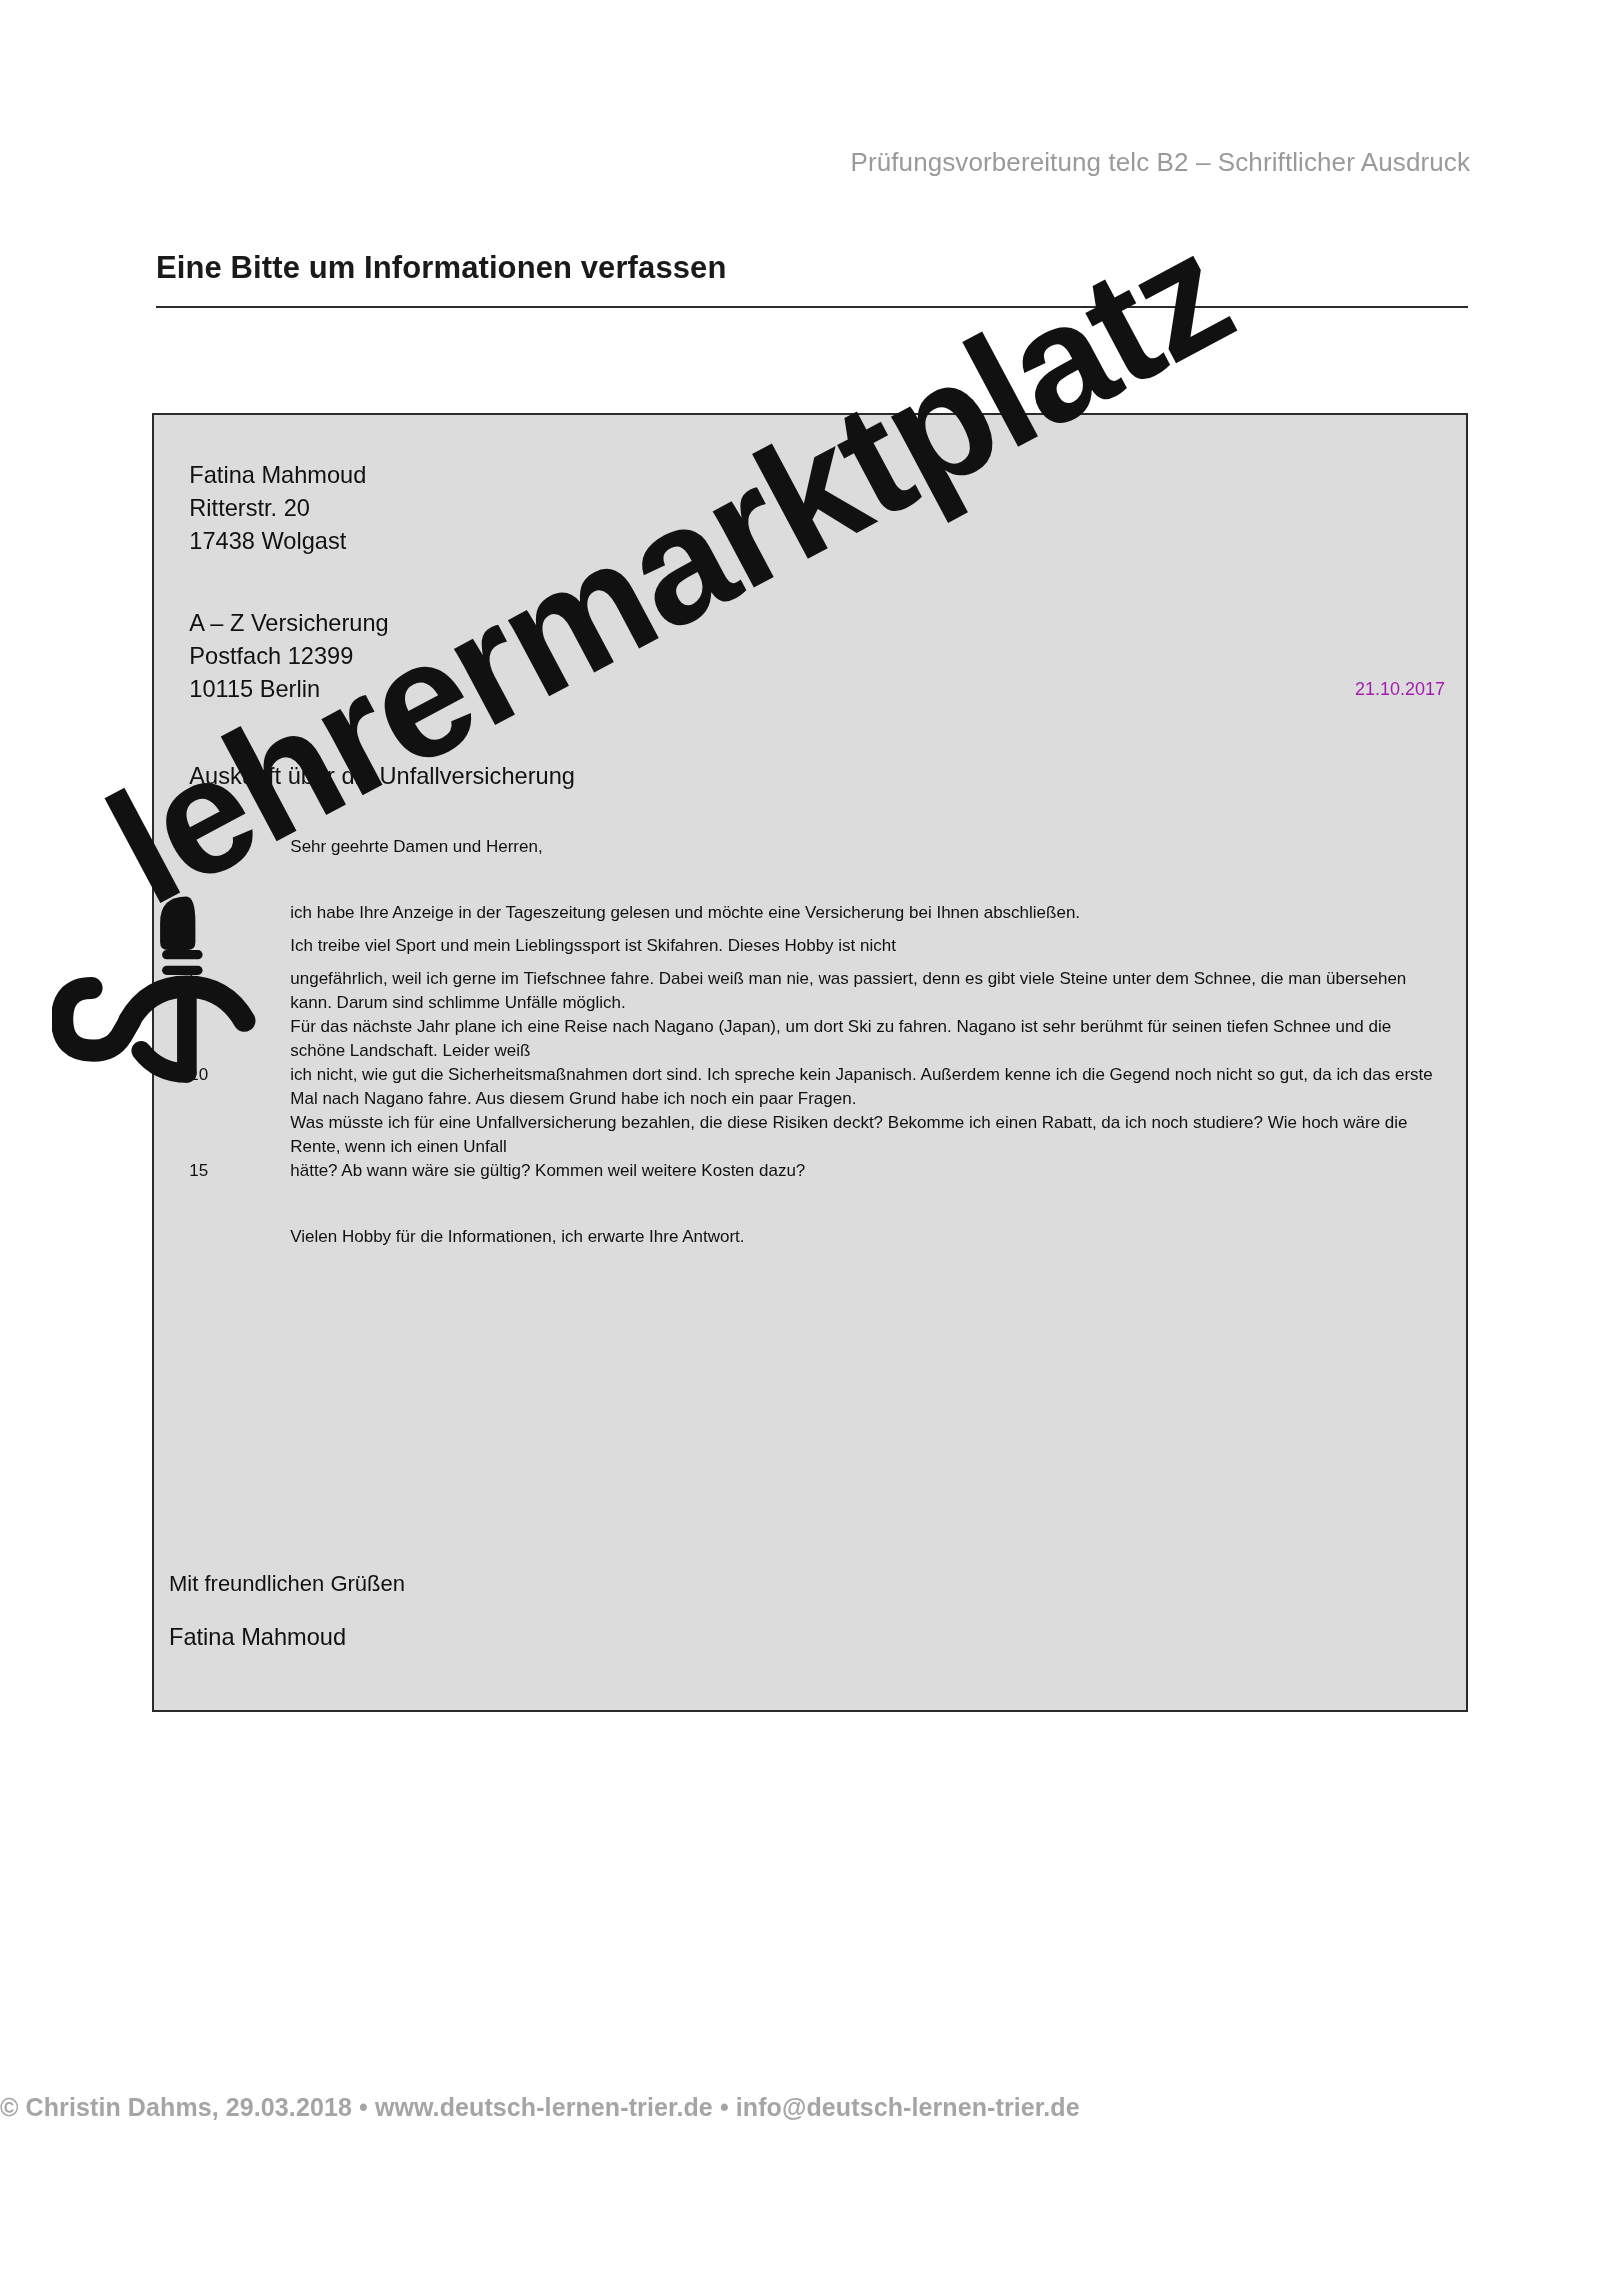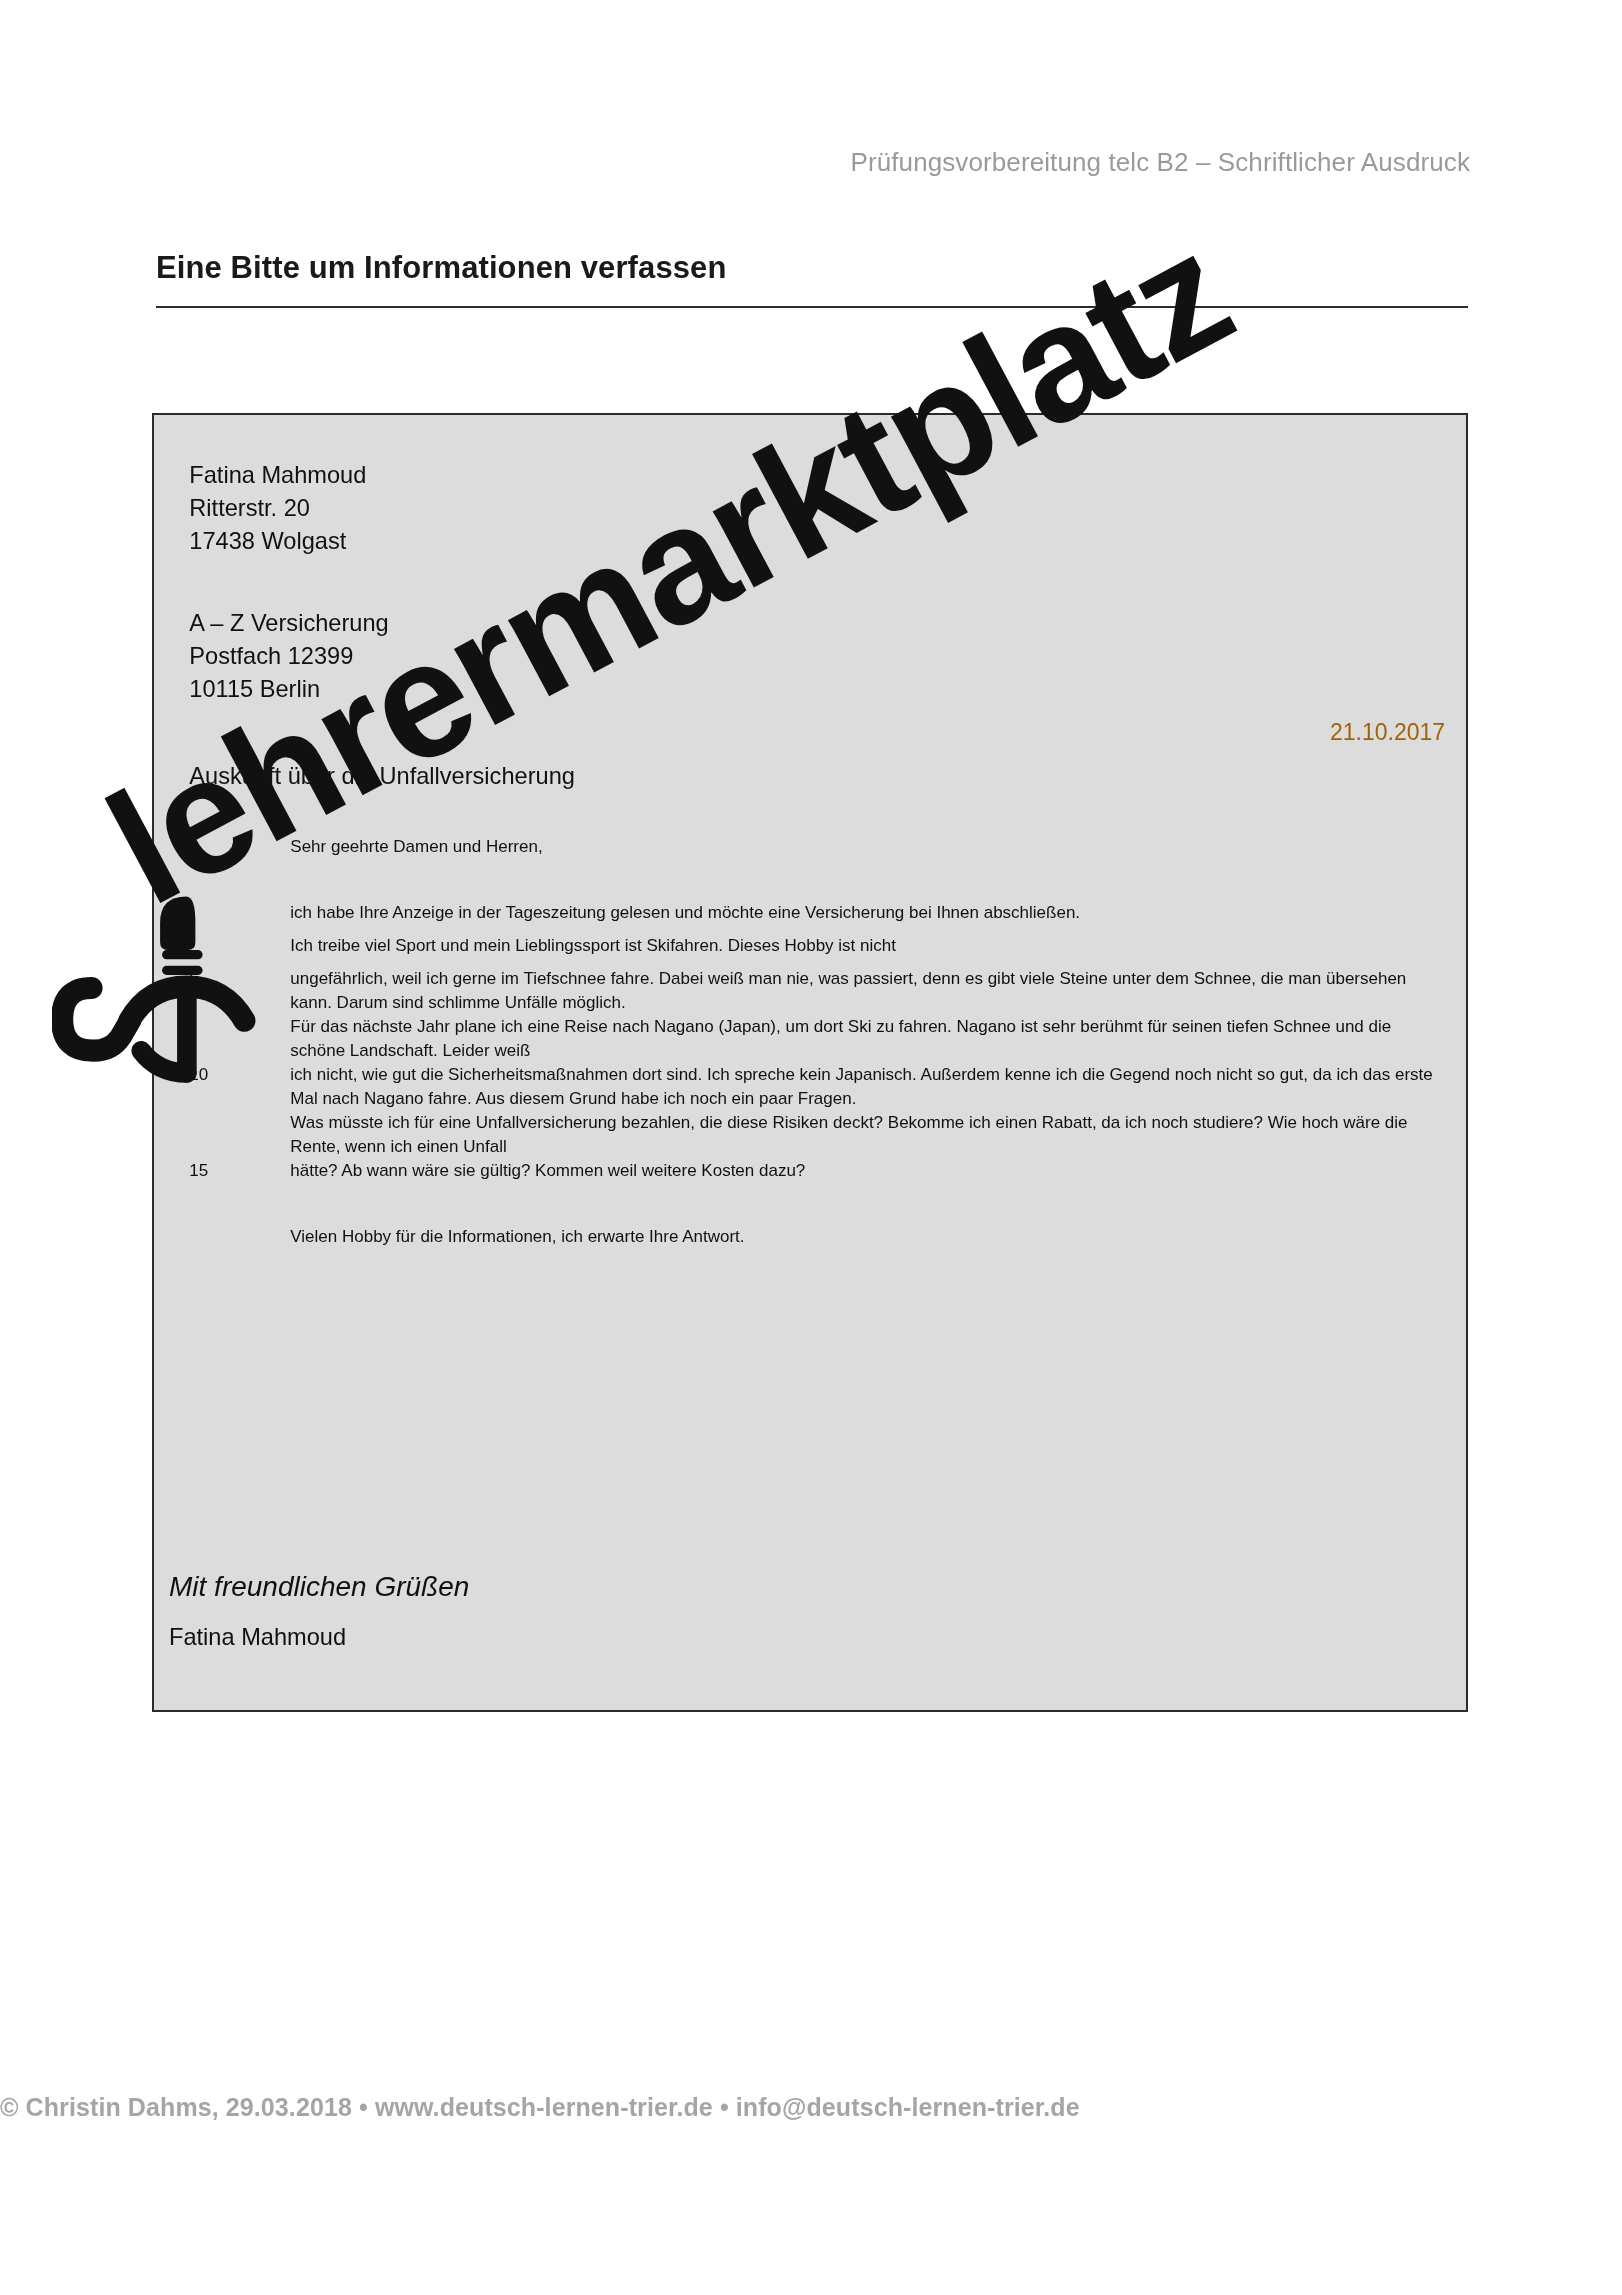--- a/index.html
+++ b/index.html
@@ -88,23 +88,22 @@
   }
   .addr-recipient {
     position: absolute;
     top: 161px;
     left: 17px;
   }
   .letter-date {
     position: absolute;
     top: 233px;
     right: 2.6px;
-    font-size: 23px;
-    color: #a16207;
-    margin-top: 40px;
+    font-size: 18px;
+    color: #a21caf;
   }
   .letter-subject {
     position: absolute;
     top: 317px;
     left: 17px;
     font-size: 23.6px;
     color: #111111;
   }
 
   
@@ -270,21 +269,21 @@
         <div class="line-row">
           <span class="line-num"></span>
           <div class="line-text blank"></div>
         </div>
 
       </div>
 
     </div>
   </div>
 
-  <div style="position:absolute; top:1571px; left:169px; font-size:28px; color:#111111;font-style:italic;">Mit freundlichen Grüßen</div>
+  <div style="position:absolute; top:1571px; left:169px; font-size:22px; color:#111111;">Mit freundlichen Grüßen</div>
   <div style="position:absolute; top:1624px; left:169px; font-size:23.6px; color:#111111;">Fatina Mahmoud</div>
 
   <div class="watermark">
     <div class="wm-text">lehrermarktplatz</div>
     <svg class="wm-glyph" viewBox="0 0 420 300">
       <path d="M205 10 q-40 0 -40 40 l0 30 q0 12 12 12 l30 0 q12 0 12 -12 l0 -30 q0 -40 -14 -40 z" fill="#111111"></path>
       <rect x="168" y="92" width="62" height="14" rx="7" fill="#111111"></rect>
       <rect x="168" y="116" width="62" height="14" rx="7" fill="#111111"></rect>
       <path d="M60 150 q-45 0 -45 48 q0 48 48 48 q28 0 42 -22 l14 -24" fill="none" stroke="#111111" stroke-width="34" stroke-linecap="round"></path>
       <path d="M118 200 q30 -52 88 -52 q58 0 88 52" fill="none" stroke="#111111" stroke-width="34" stroke-linecap="round"></path>

